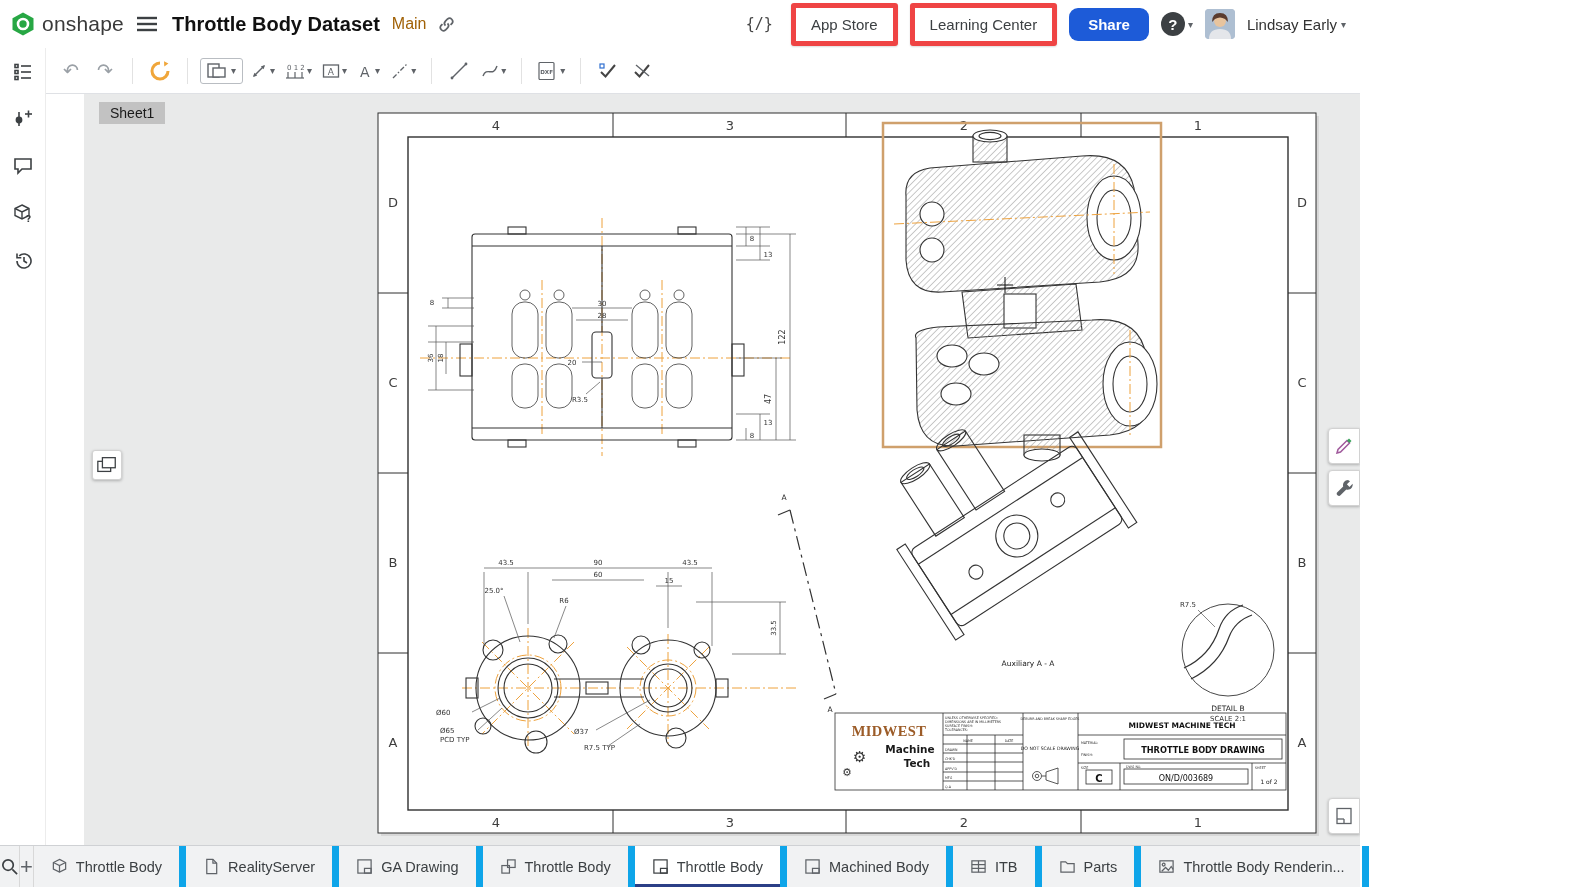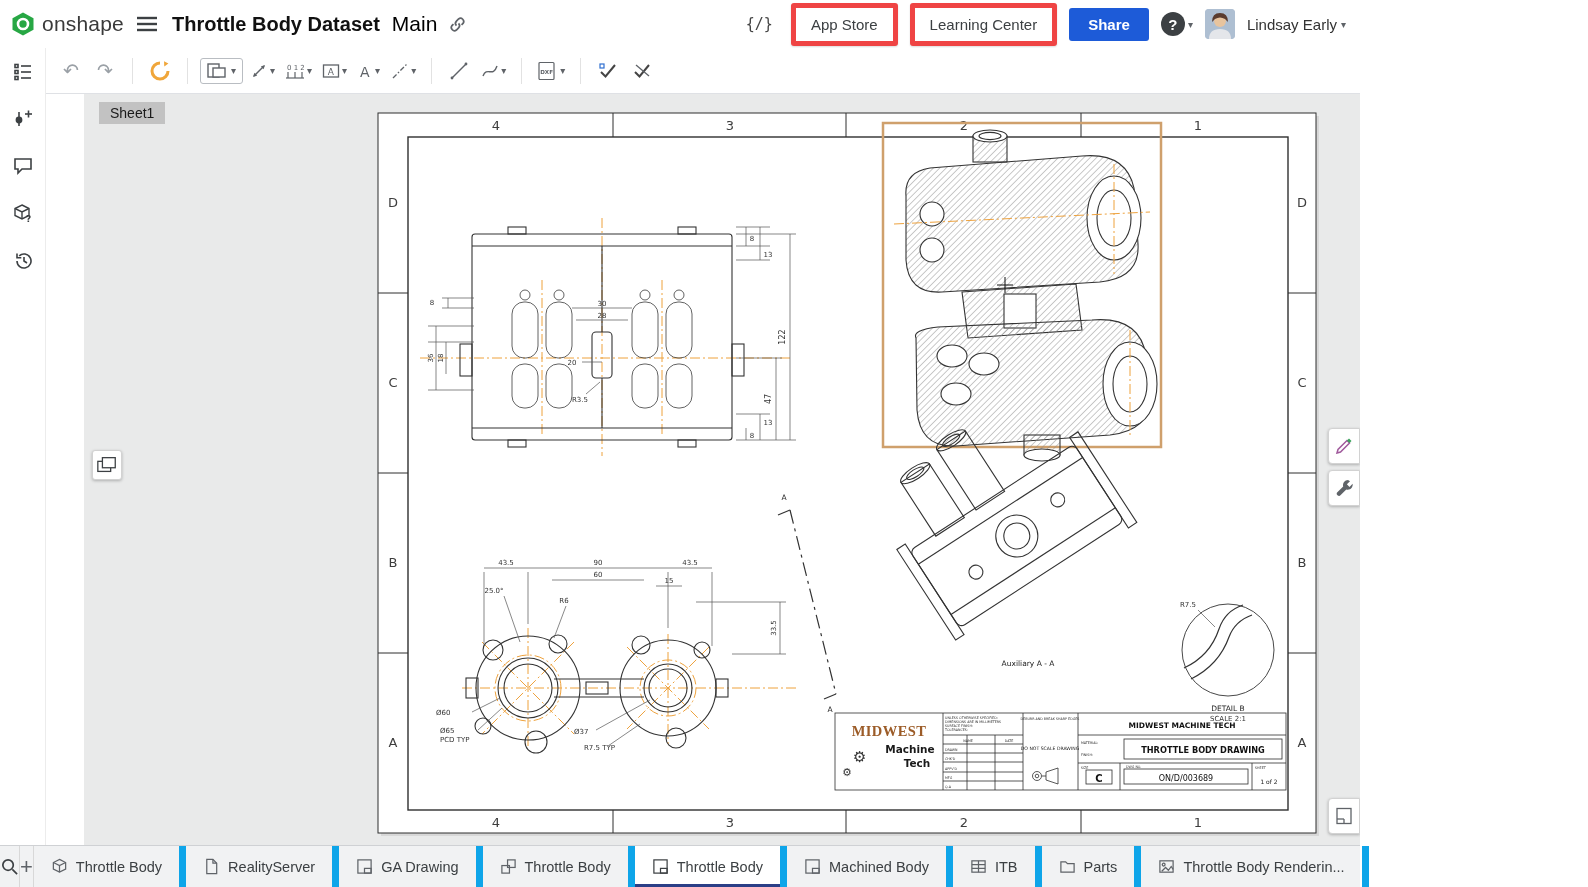--- a/index.html
+++ b/index.html
@@ -6,26 +6,26 @@
   html,body { width:1588px; height:887px; overflow:hidden; background:#fff;
     font-family:"Liberation Sans", sans-serif; color:#202124; }
   .app { width:1360px; height:887px; display:flex; flex-direction:column; }
 
   
   .topbar { height:48px; display:flex; align-items:center; gap:12px; padding:0 14px 0 10px; background:#fff; }
   .logo { display:flex; align-items:center; gap:6px; cursor:pointer; }
   .wordmark { font-size:21px; color:#3a3a3a; letter-spacing:.2px; }
   .iconbtn { background:none; border:none; display:flex; align-items:center; justify-content:center; cursor:pointer; }
   .doc-title { font-size:20px; font-weight:bold; color:#111; margin-left:2px; white-space:nowrap; }
-  .workspace { font-size:21px; color:#000000; }
+  .workspace { font-size:16px; color:#a16207; }
   .spacer { flex:1; }
   .devicon { font-family:"DejaVu Sans Mono", monospace; font-size:15px; color:#444; padding:4px 6px; }
   .btn-plain { background:#fff; border:5px solid #ef4444; box-shadow:0 1px 2px rgba(0,0,0,.14);
     border-radius:3px; padding:8px 15px; font-size:15px; color:#3c4043; cursor:pointer; white-space:nowrap; }
-  .btn-share { background:#1d5bd8; border:none; border-radius:3px; padding:8px 19px; font-size:15px;
+  .btn-share { background:#1d5bd8; border:none; border-radius:9px; padding:8px 19px; font-size:15px;
     font-weight:bold; color:#fff; cursor:pointer; }
   .help { display:flex; align-items:center; gap:3px; cursor:pointer; }
   .help-circle { width:24px; height:24px; border-radius:50%; background:#3c4043; color:#fff; font-weight:bold;
     font-size:15px; display:flex; align-items:center; justify-content:center; }
   .caret { font-size:10px; color:#5f6368; }
   .avatar { width:30px; height:30px; border-radius:4px; overflow:hidden; background:#b9c7d6; cursor:pointer; }
   .user { display:flex; align-items:center; gap:4px; font-size:15px; color:#333; cursor:pointer; white-space:nowrap; }
 
   
   .main-row { flex:1; display:flex; min-height:0; }

